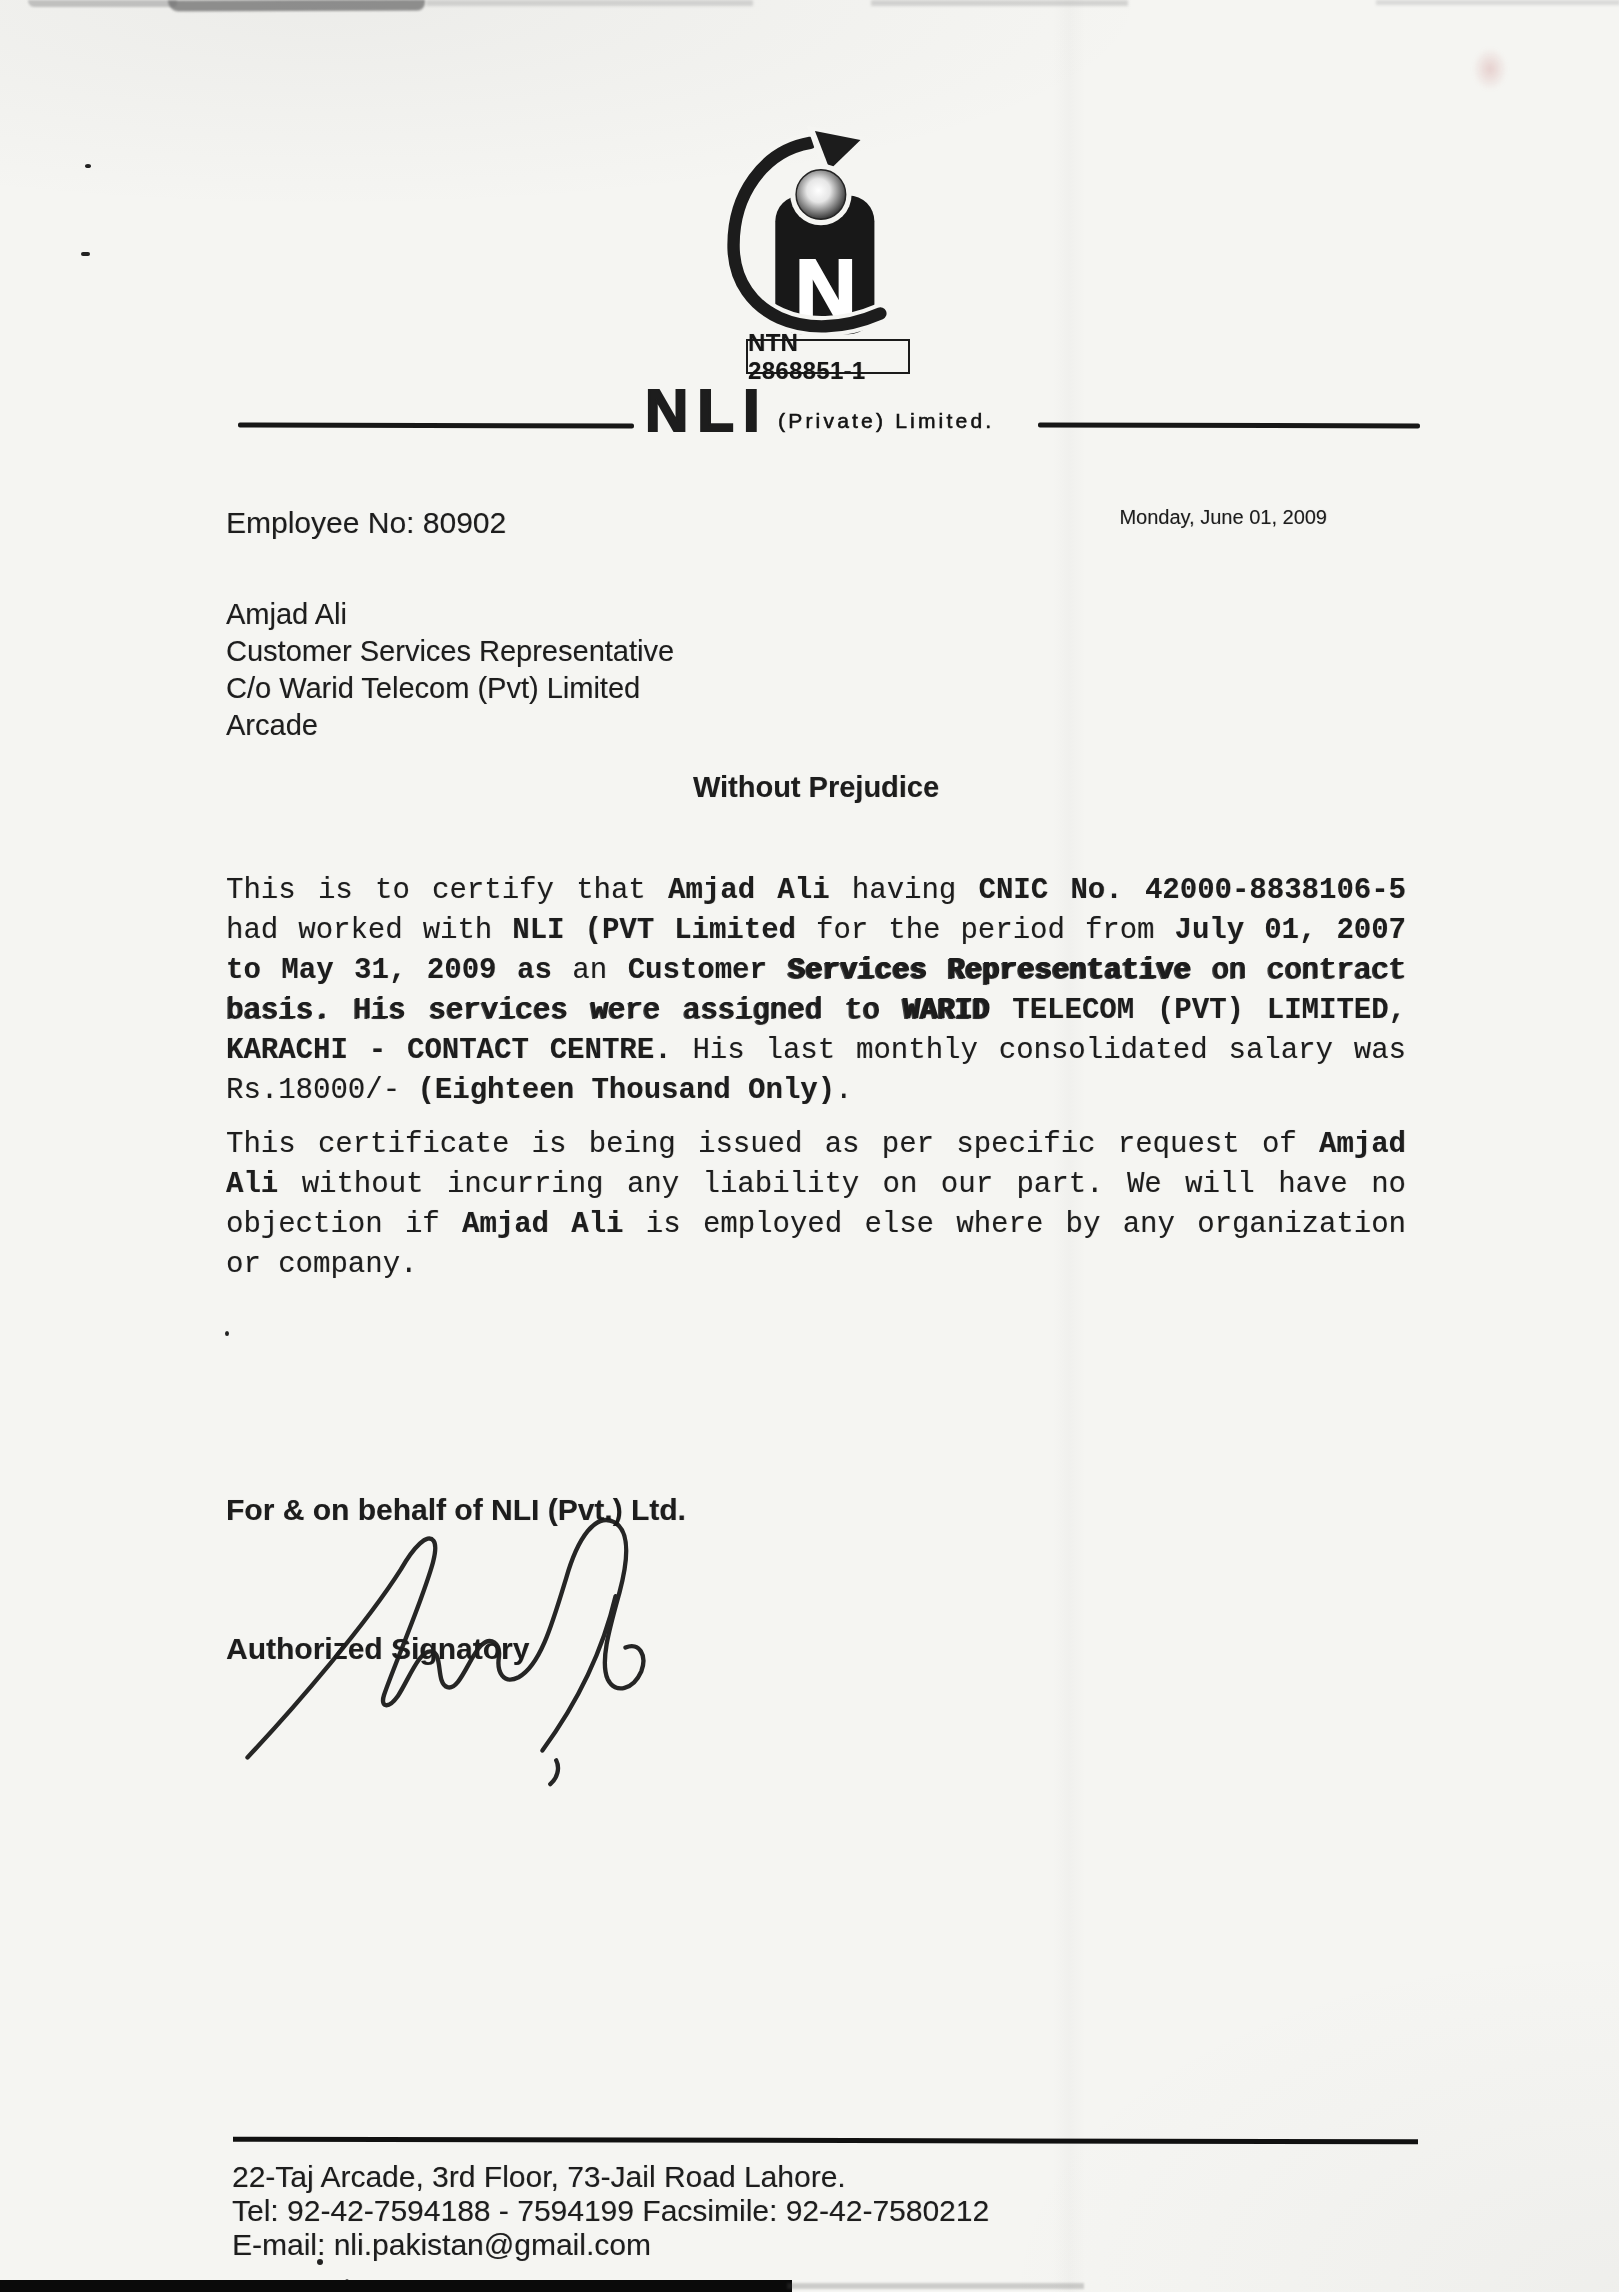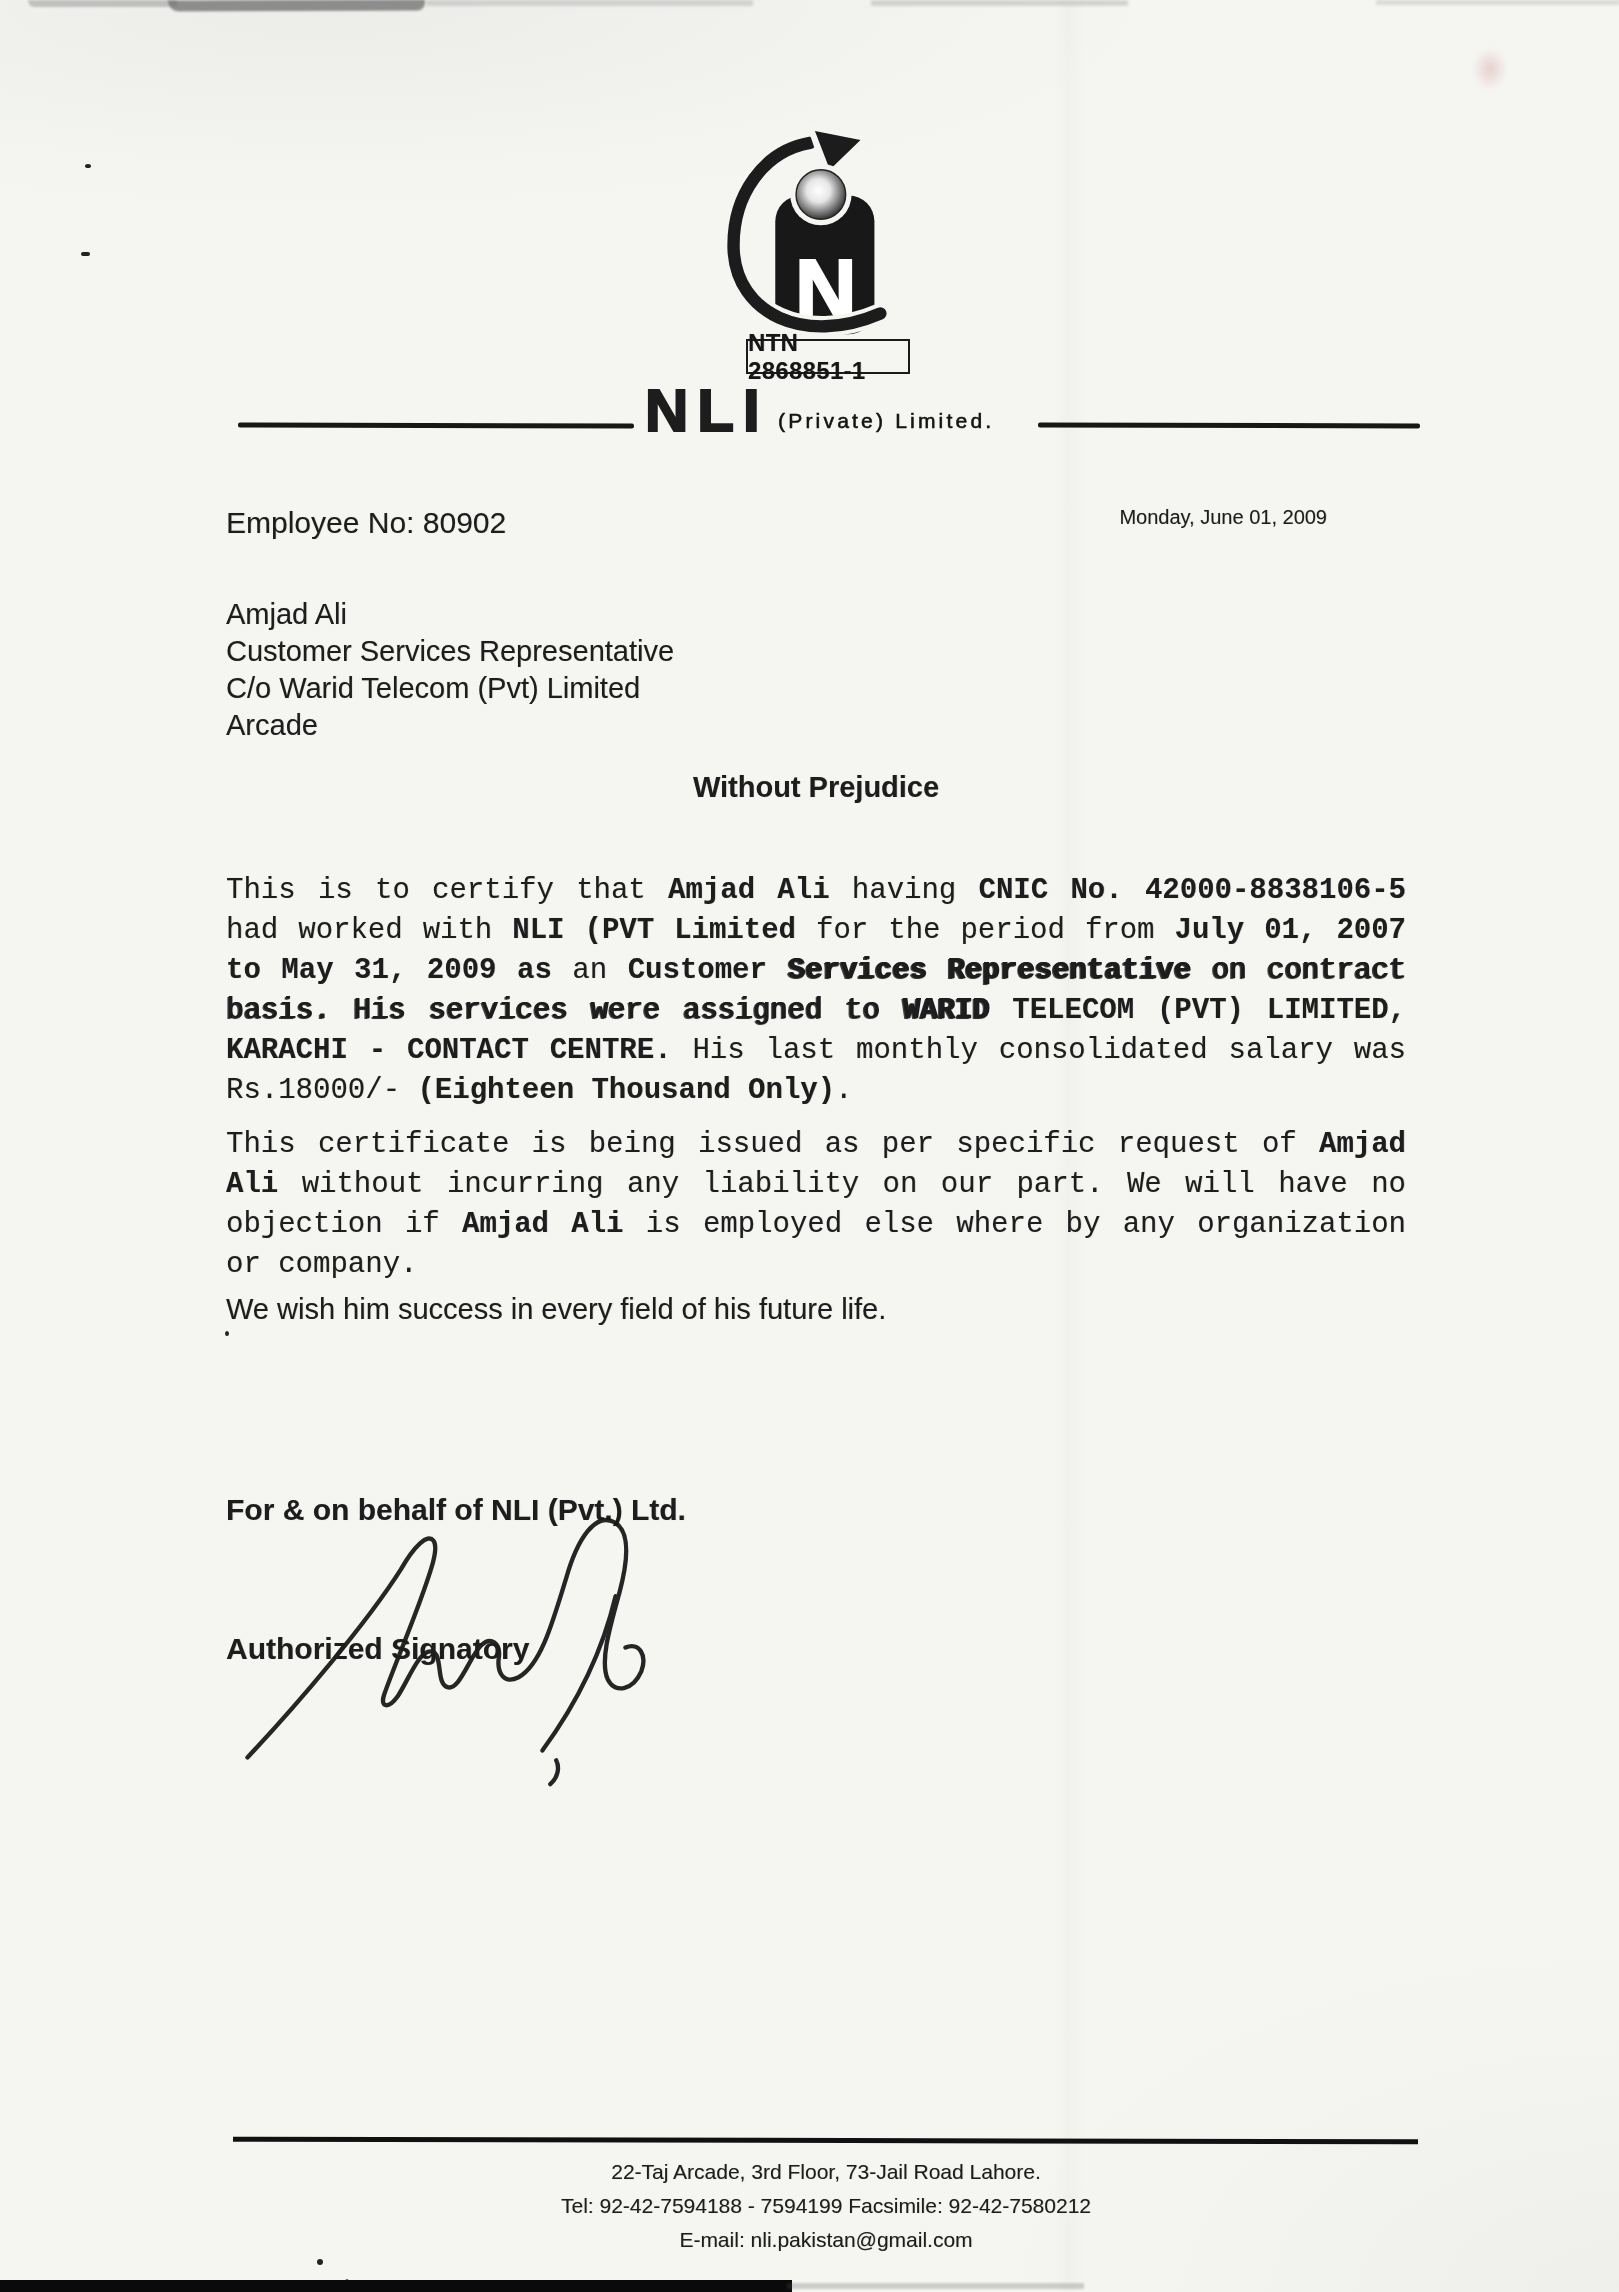--- a/index.html
+++ b/index.html
@@ -71,21 +71,21 @@
   .p1{top:871px;}
   .p2{top:1125px;}
   .closing{left:226px;top:1293px;font-size:29px;}
   .behalf{left:226px;top:1493px;font-size:30px;font-weight:700;}
   .sigtitle{left:226px;top:1632px;font-size:30px;font-weight:700;}
   .b{font-weight:700;}
   .sm{text-shadow:1.3px 0 0 var(--ink), -1.2px 0.8px 0 rgba(25,25,25,.8), 0.5px 1.2px 0.9px rgba(25,25,25,.5);}
 
   
   .footrule{left:233px;top:2138px;width:1185px;height:5px;background:#111;transform:rotate(.12deg);}
-  .foot{left:232px;width:1188px;text-align:center;font-size:21px;}
+  .foot{left:232px;width:1188px;font-size:30px;}
   .f1{top:2160px;}
   .f2{top:2194px;}
   .f3{top:2228px;}
 
   svg{position:absolute;overflow:visible;}
 </style>
 </head>
 <body>
 
 <div class="page">
@@ -137,21 +137,20 @@
     <div>Amjad Ali</div>
     <div>Customer Services Representative</div>
     <div>C/o Warid Telecom (Pvt) Limited</div>
     <div>Arcade</div>
   </div>
 
   <div class="abs subject1 soft">Without Prejudice</div>
 
   <div class="abs para p1 soft"><span class="">This is to certify that </span><span class="b ">Amjad Ali</span><span class=""> having </span><span class="b ">CNIC No. 42000-8838106-5</span><span class="">  had worked with </span><span class="b ">NLI (PVT Limited</span><span class=""> for the period from </span><span class="b ">July 01, 2007 to May 31, 2009 as</span><span class=""> an </span><span class="b ">Customer </span><span class="b sm">Services Representative</span><span class="sm"> on contract basis. His services were assigned to </span><span class="b sm">WARID</span><span class="b "> TELECOM (PVT) LIMITED, KARACHI - CONTACT CENTRE.</span><span class=""> His last monthly consolidated salary was Rs.18000/- </span><span class="b ">(Eighteen Thousand Only)</span><span class="">.</span></div>
   <div class="abs para p2 soft"><span class="">This certificate is being issued as per specific request of </span><span class="b ">Amjad Ali</span><span class=""> without incurring any liability on our part. We will have no objection if </span><span class="b ">Amjad Ali</span><span class=""> is employed else where by any organization or company.</span></div>
-  <div class="abs closing soft">We wish him success in every field of his future life.</div>
 
   <div class="abs behalf soft">For &amp; on behalf of NLI (Pvt.) Ltd.</div>
   <svg class="abs" style="left:198px;top:1505px;" width="475" height="297" viewBox="200 1520 480 300">
     <g fill="none" stroke="#161616" stroke-width="4.4" stroke-linecap="round" opacity=".93">
       <path d="M 250 1775
                C 300 1722, 370 1640, 405 1585
                C 418 1562, 432 1548, 438 1556
                C 444 1564, 434 1590, 424 1618
                C 410 1656, 394 1694, 388 1712
                C 384 1724, 392 1727, 402 1713

